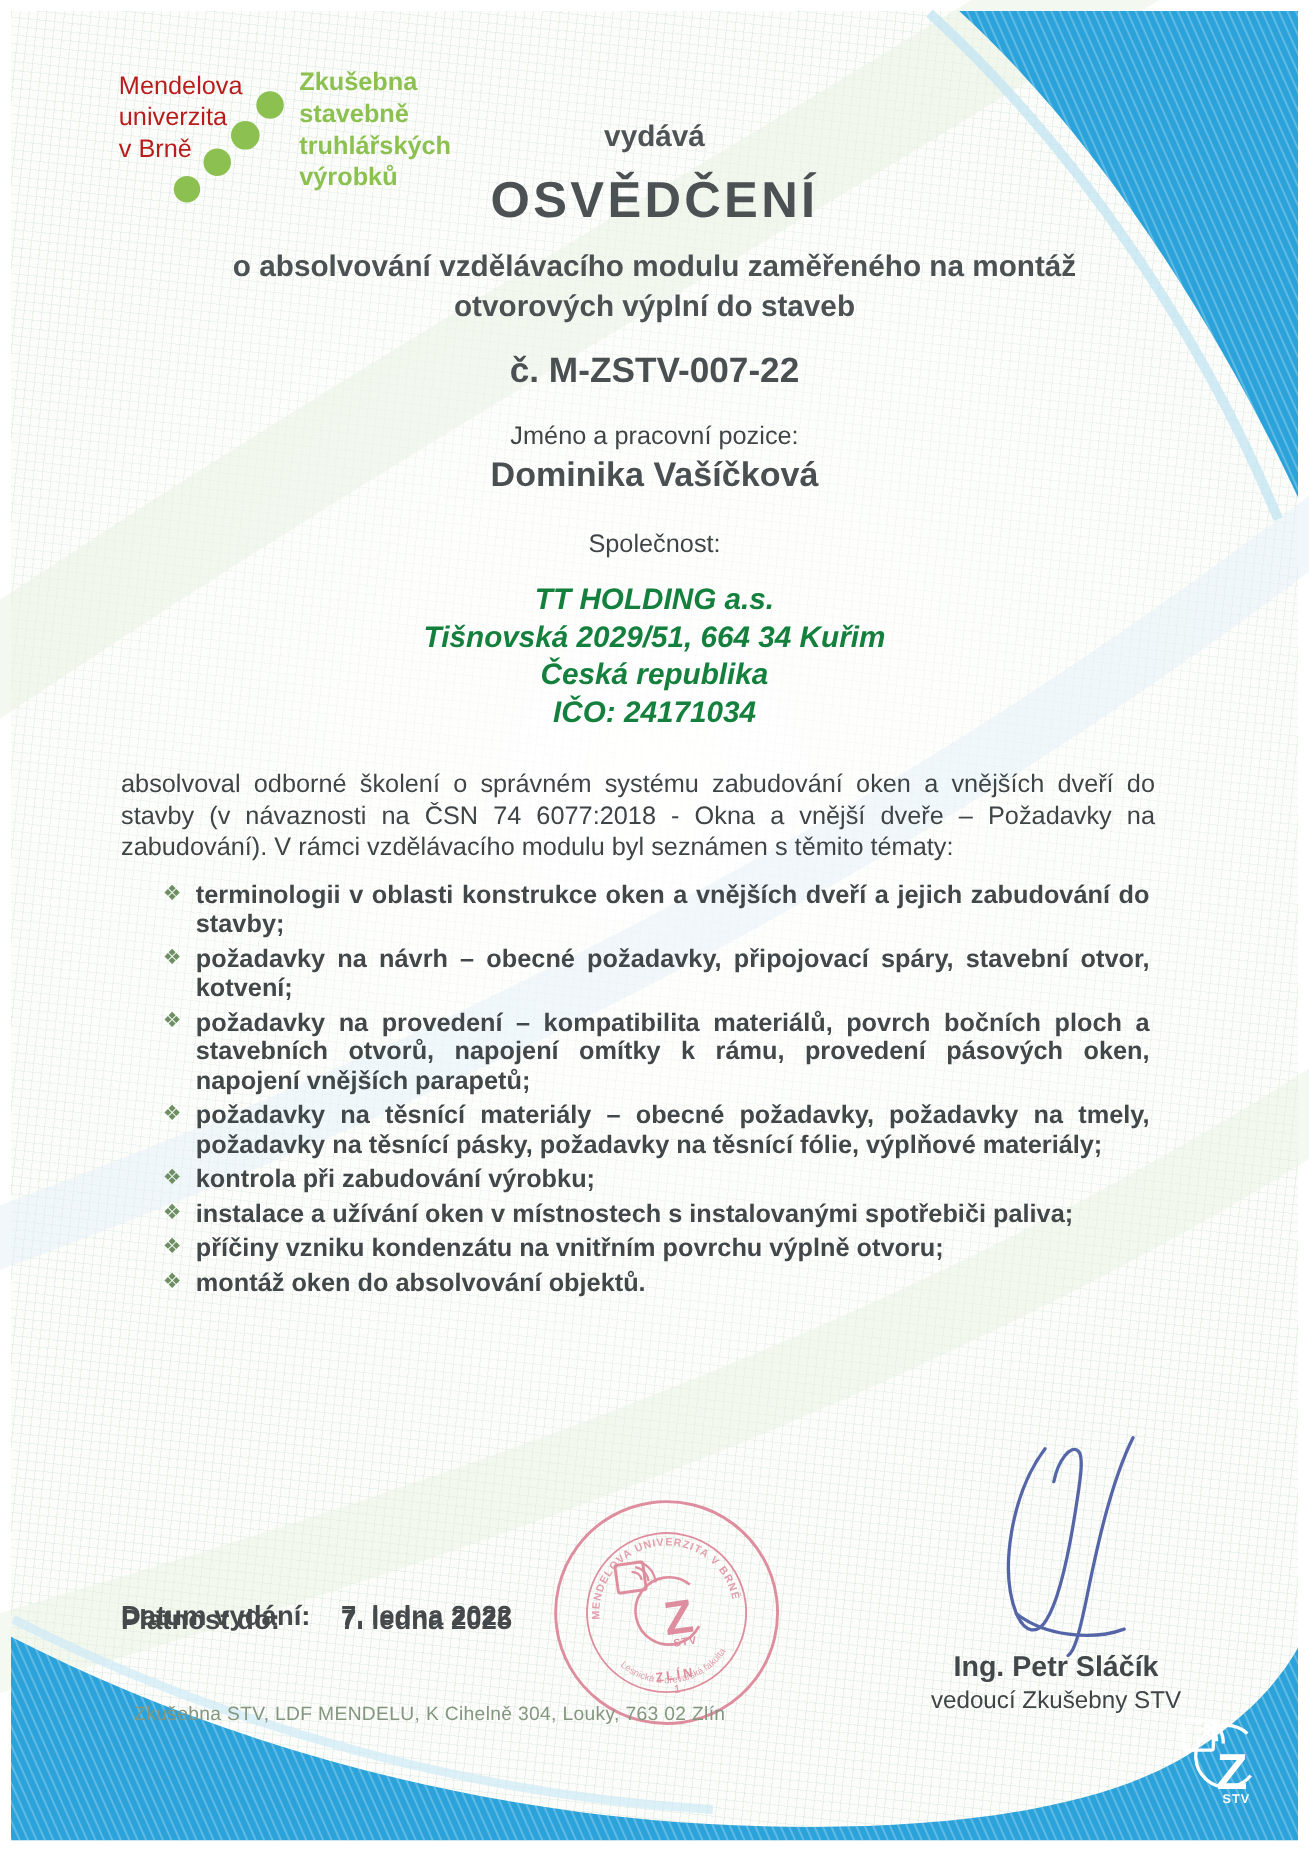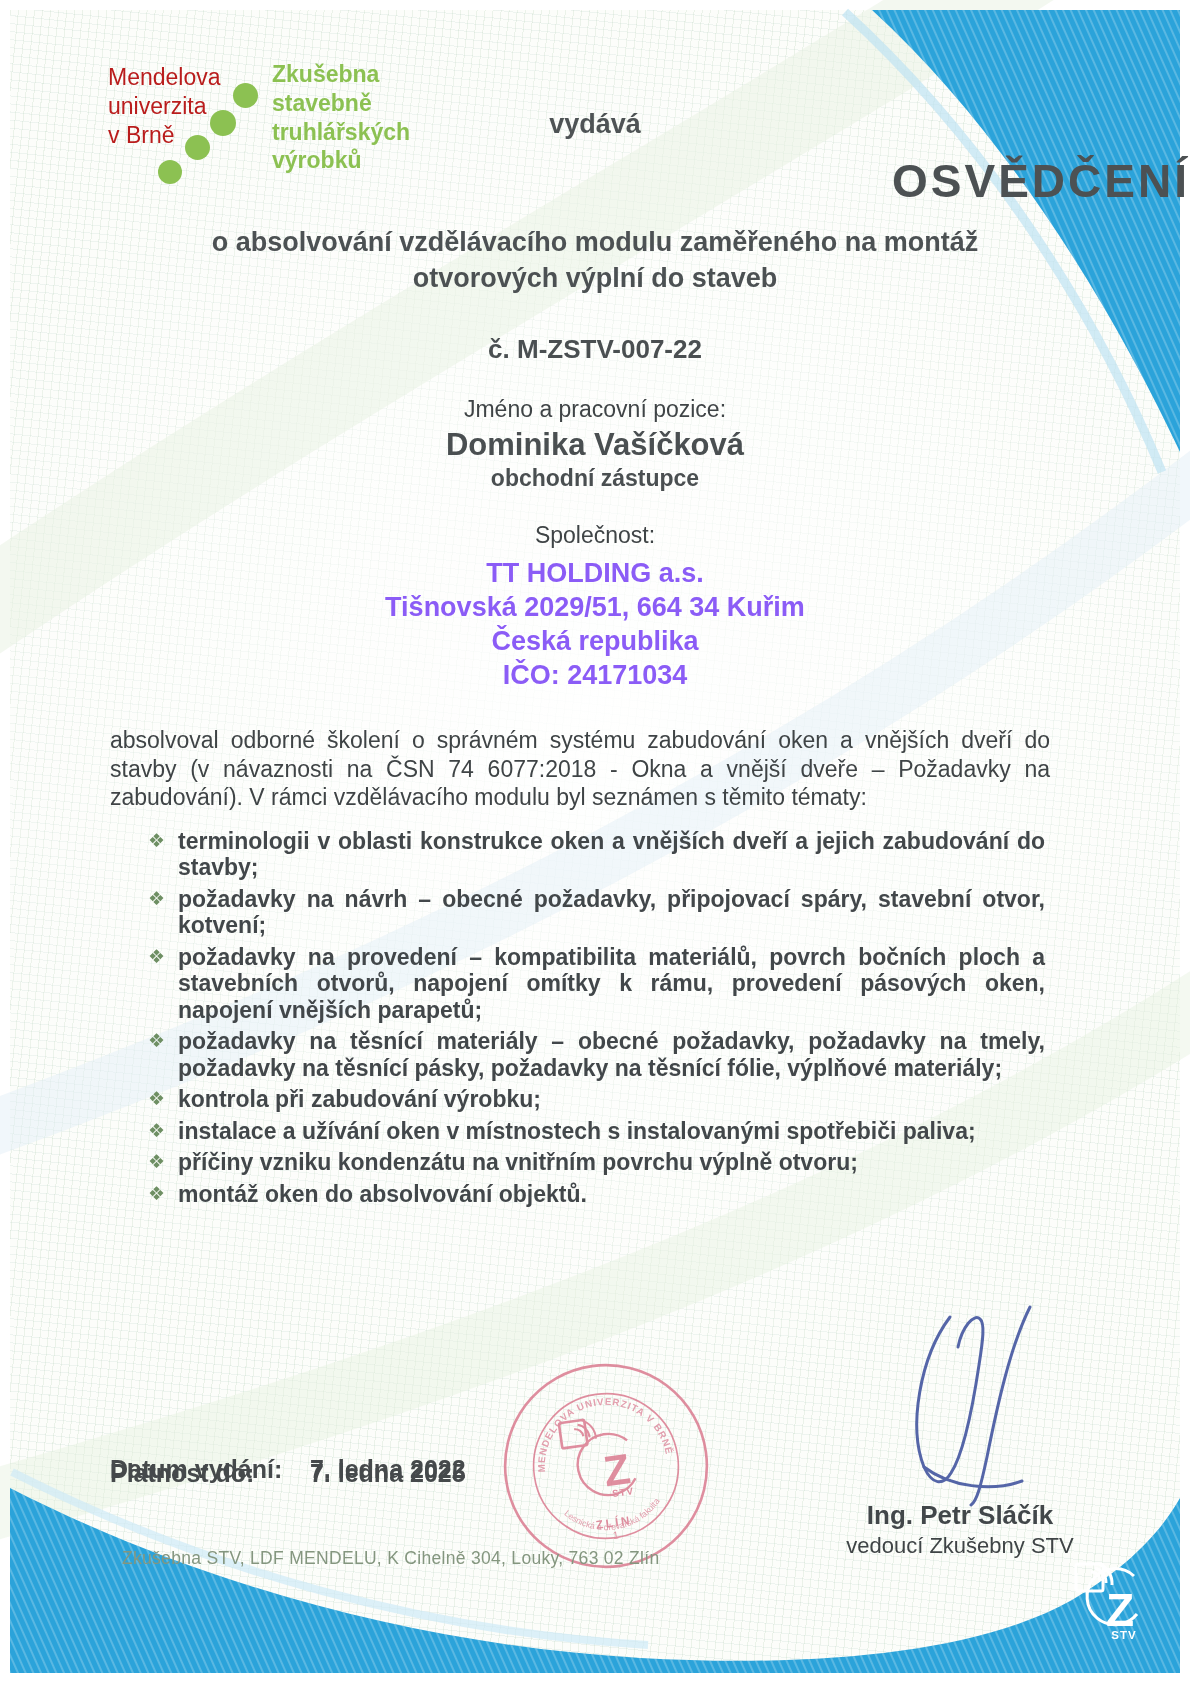--- a/index.html
+++ b/index.html
@@ -26,30 +26,30 @@
        line-height:1.25;color:#8cc152;white-space:pre-line;}
   .dot{position:absolute;border-radius:50%;background:#8cc152;}
   .dot.d1{left:128px;top:28px;width:25px;height:25px;}
   .dot.d2{left:105px;top:55px;width:26px;height:26px;}
   .dot.d3{left:80px;top:80px;width:25px;height:25px;}
   .dot.d4{left:53px;top:105px;width:24px;height:24px;}
   
   .content{position:relative;padding-top:108px;text-align:center;}
   .vydava{font-size:27px;font-weight:bold;color:#4e5355;line-height:32px;}
   .title{margin-top:14px;font-size:46px;font-weight:bold;letter-spacing:3px;
-         color:#4c5153;line-height:54px;text-align:right;}
+         color:#4c5153;line-height:54px;}
   .subtitle{margin-top:16px;font-size:27px;font-weight:bold;color:#4c5153;
             line-height:36px;white-space:pre-line;}
-  .certno{margin-top:36px;font-size:26px;font-weight:bold;color:#4a4f51;line-height:34px;}
+  .certno{margin-top:23px;font-size:32px;font-weight:bold;color:#4a4f51;line-height:34px;}
   .fieldlabel{margin-top:30px;font-size:23px;color:#3f4446;line-height:27px;}
   .person{margin-top:3px;font-size:31px;font-weight:bold;color:#4a4f51;line-height:38px;}
   .position{font-size:23px;font-weight:bold;color:#4a4f51;line-height:28px;}
   .complabel{margin-top:30px;font-size:23px;color:#3f4446;line-height:27px;}
-  .company{margin-top:7px;font-size:27px;font-weight:bold;color:#8b5cf6;
-           line-height:34px;white-space:pre-line;}
+  .company{margin-top:20px;font-size:27px;font-weight:bold;color:#15803d;
+           line-height:34px;white-space:pre-line;font-style:italic;}
   .bodytext{margin:34px 140px 0 110px;font-size:23px;color:#3f4446;
             text-align:justify;line-height:28.5px;}
   ul.topics{margin:16px 145px 0 148px;padding:0;list-style:none;}
   ul.topics li{position:relative;padding-left:30px;margin-bottom:5px;
                font-size:23px;font-weight:bold;color:#42474a;
                text-align:justify;line-height:26.5px;}
   ul.topics .blt{position:absolute;left:0;top:0;font-size:19px;font-weight:normal;
                  color:#6e8f63;}
   
   .daterow{position:absolute;left:110px;font-size:25px;font-weight:bold;color:#45494b;}
@@ -109,21 +109,20 @@
   </div>
 
   <div class="content">
     <div class="vydava">vydává</div>
     <div class="title">OSVĚDČENÍ</div>
     <div class="subtitle">o absolvování vzdělávacího modulu zaměřeného na montáž
 otvorových výplní do staveb</div>
     <div class="certno">č. M-ZSTV-007-22</div>
     <div class="fieldlabel">Jméno a pracovní pozice:</div>
     <div class="person">Dominika Vašíčková</div>
-    <div class="position">obchodní zástupce</div>
     <div class="complabel">Společnost:</div>
     <div class="company">TT HOLDING a.s.
 Tišnovská 2029/51, 664 34 Kuřim
 Česká republika
 IČO: 24171034</div>
     <div class="bodytext">absolvoval odborné školení o správném systému zabudování oken a vnějších dveří do stavby (v návaznosti na ČSN 74 6077:2018 - Okna a vnější dveře – Požadavky na zabudování). V rámci vzdělávacího modulu byl seznámen s těmito tématy:</div>
 
     <ul class="topics">
       <li><span class="blt">❖</span><span>terminologii v oblasti konstrukce oken a vnějších dveří a jejich zabudování do stavby;</span></li>
       <li><span class="blt">❖</span><span>požadavky na návrh – obecné požadavky, připojovací spáry, stavební otvor, kotvení;</span></li>

